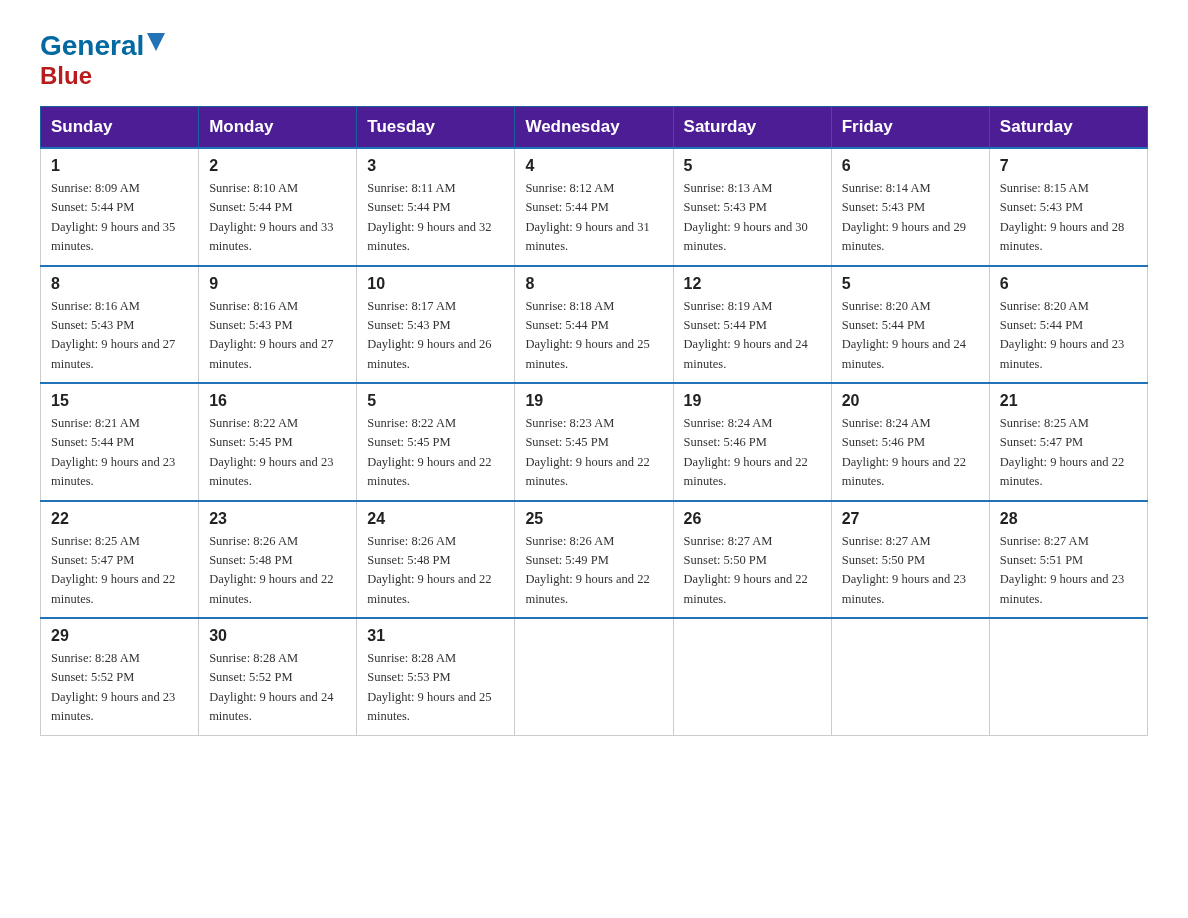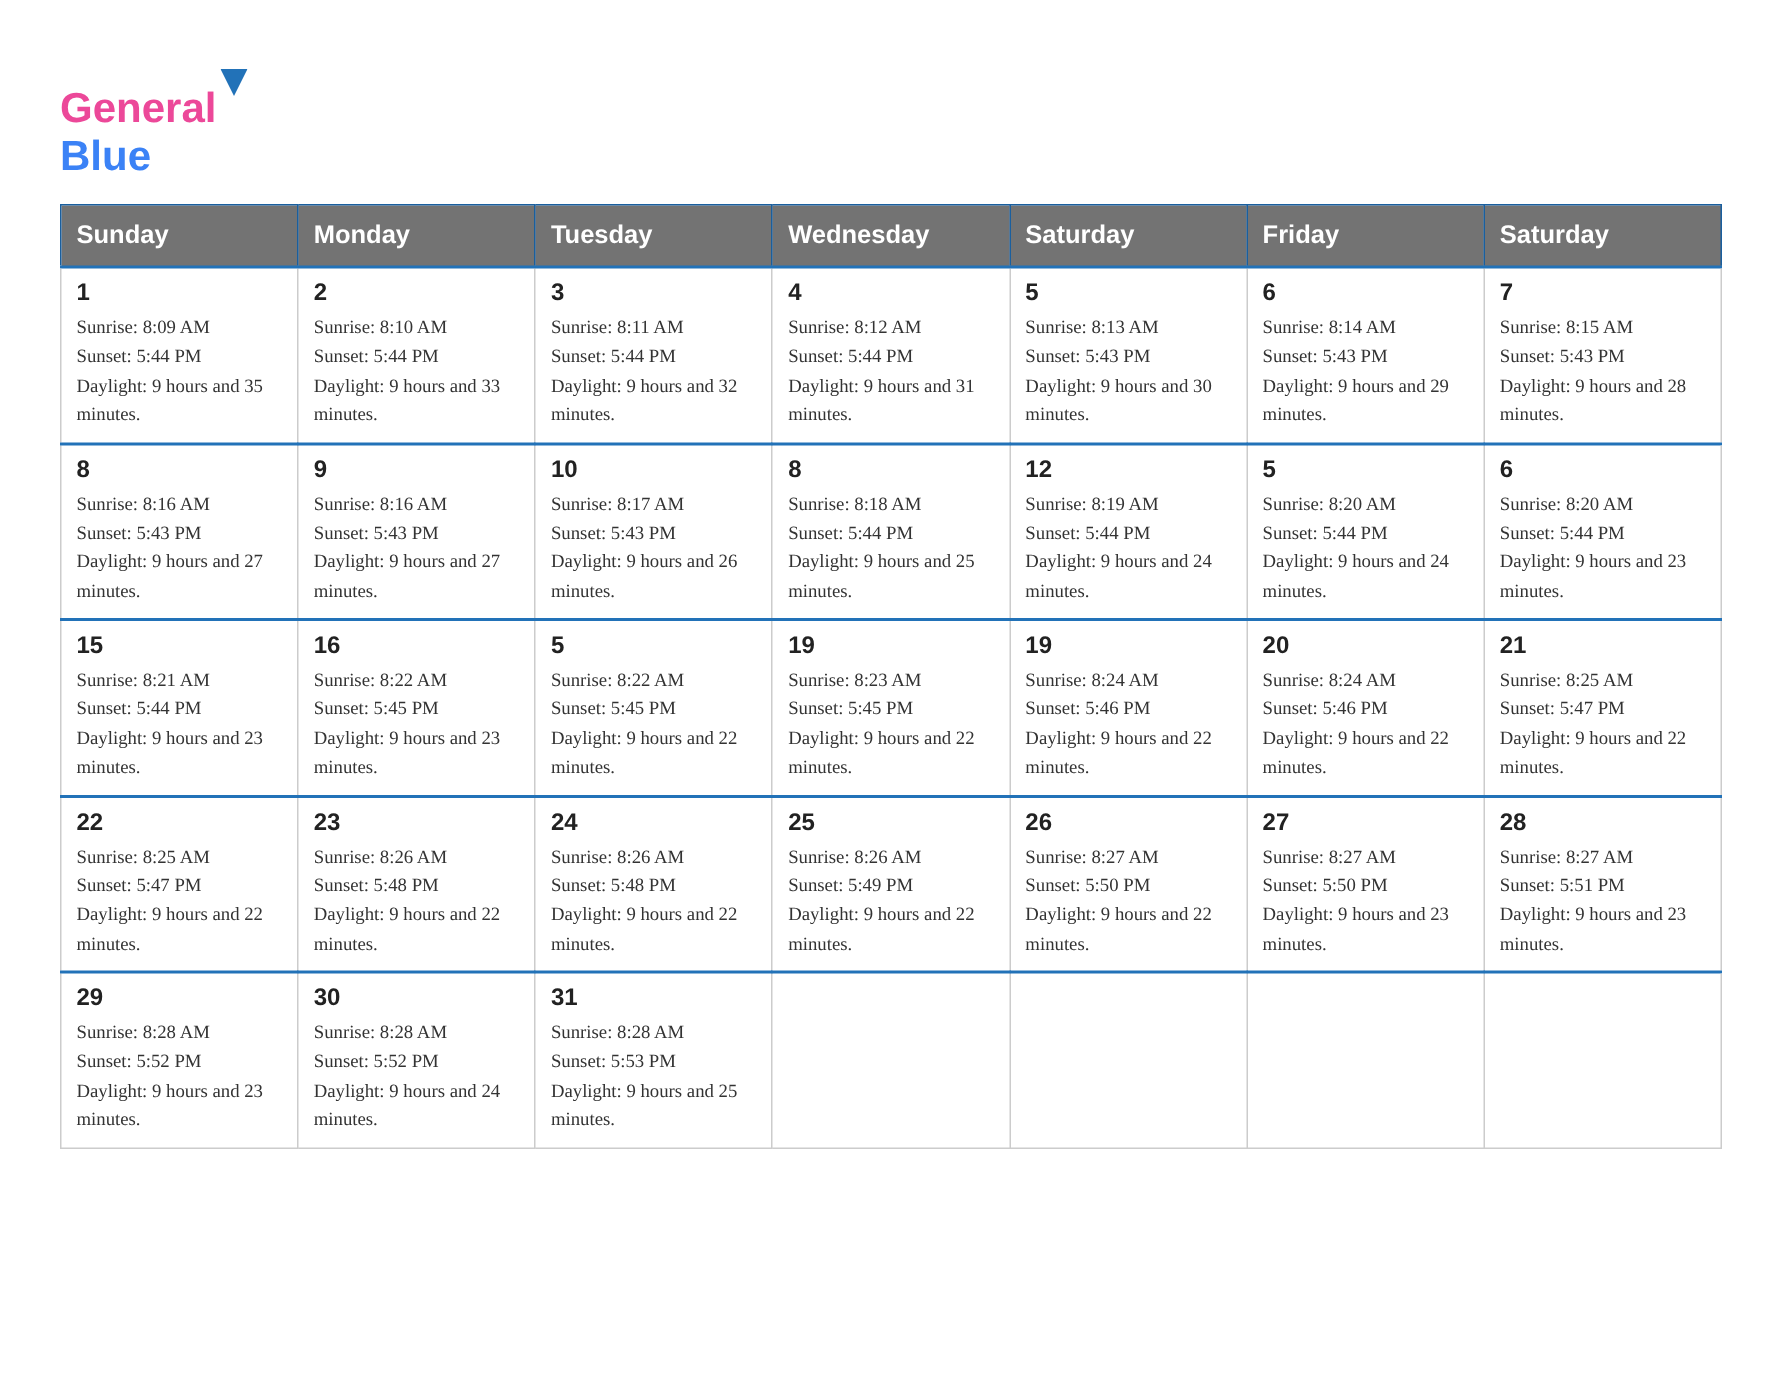--- a/index.html
+++ b/index.html
@@ -34,21 +34,21 @@
       color: #333;
       margin-bottom: 16px;
       margin-top: 4px;
     }
     .calendar-table {
       width: 100%;
       border-collapse: collapse;
       table-layout: fixed;
     }
     .calendar-table thead tr th {
-      background-color: #737373;
+      background-color: #4c1d95;
       color: #ffffff;
       font-size: 17px;
       font-weight: bold;
       padding: 10px 10px;
       text-align: left;
       border: 1px solid #1a5f9e;
     }
     .calendar-table tbody tr td {
       vertical-align: top;
       padding: 8px 10px;
@@ -86,29 +86,29 @@
       display: flex;
       align-items: center;
     }
   </style>
 </head>
 <body>
 
 <div class="header-area">
   <div class="logo">
     <div class="logo-general-line">
-      <span style="font-size:28px;font-weight:bold;color:#ec4899;margin-top:26px;">General</span>
+      <span style="font-size:28px;font-weight:bold;color:#0369a1;">General</span>
       <span style="display:inline-block;margin-left:3px;position:relative;top:-2px;">
         <svg width="18" height="18" viewBox="0 0 18 18">
             <polygon points="0,0 18,0 9,18" fill="#2272b8"></polygon>
           </svg>
       </span>
     </div>
     <div>
-      <span style="font-size:28px;font-weight:bold;color:#3b82f6;">Blue</span>
+      <span style="font-size:24px;font-weight:bold;color:#b91c1c;">Blue</span>
     </div>
   </div>
   <div class="month-title"></div>
 </div>
 
 <div class="subtitle"></div>
 
 <table class="calendar-table">
   <thead>
     <tr id="header-row">

